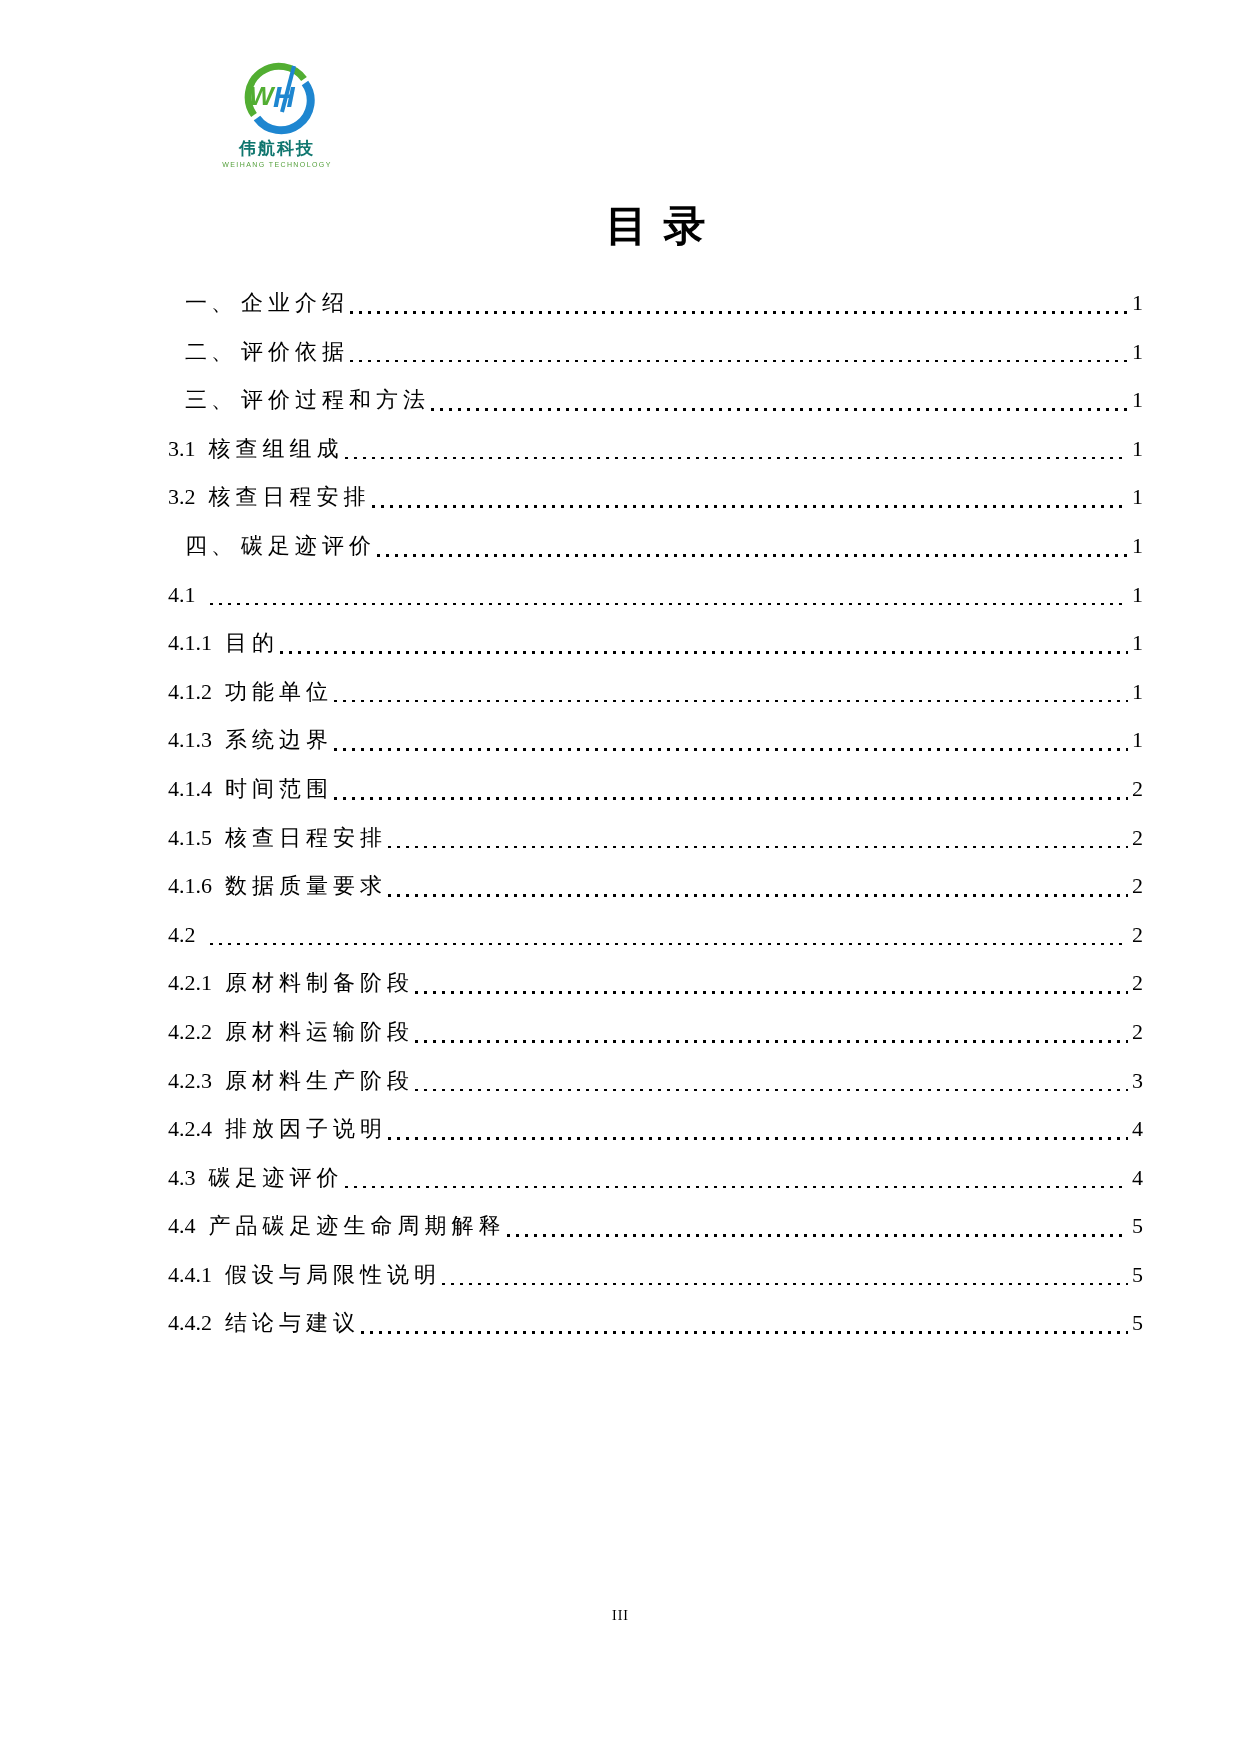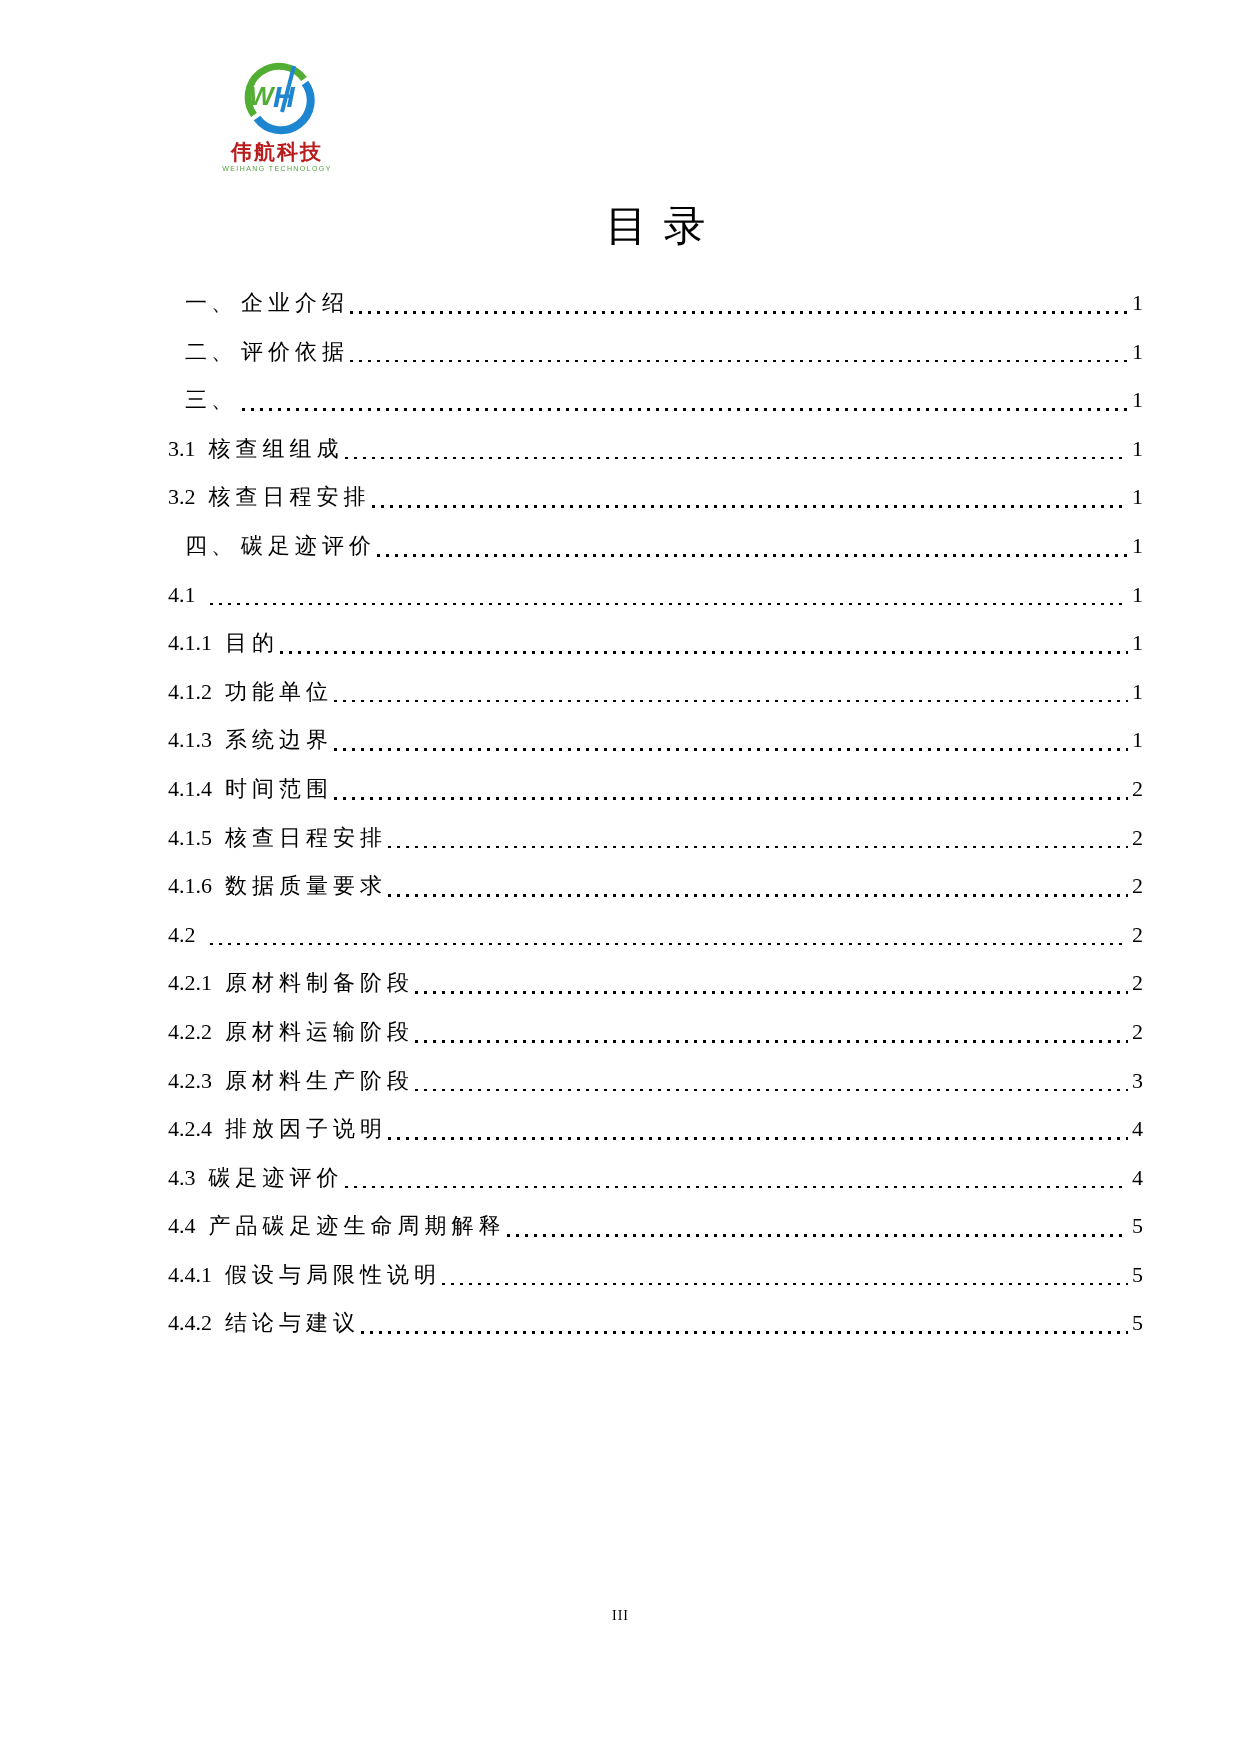--- a/index.html
+++ b/index.html
@@ -14,34 +14,34 @@
   }
 
   
   .logo{
     position:absolute;left:222px;top:52px;width:110px;
     text-align:center;
   }
   .logo svg{display:block;margin:0 auto;}
   .logo-zh{
     font-family:"Liberation Sans","DejaVu Sans",sans-serif;
-    font-weight:bold;font-size:21px;letter-spacing:2px;
-    color:#b91c1c;line-height:1.1;white-space:nowrap;
+    font-weight:bold;font-size:17px;letter-spacing:2px;
+    color:#0f766e;line-height:1.1;white-space:nowrap;
   }
   .logo-en{
     font-family:"Liberation Sans","DejaVu Sans",sans-serif;
     font-size:7px;letter-spacing:1.4px;color:#55a03c;
     margin-top:2px;white-space:nowrap;
   }
 
   
   .toc-title{
     position:absolute;top:198px;left:168px;width:975px;
     text-align:center;
-    font-size:42px;font-weight:normal;
+    font-size:42px;font-weight:bold;
     letter-spacing:16px;padding-left:16px;box-sizing:border-box;
     color:#000;
   }
 
   
   .toc-list{
     position:absolute;top:279px;left:168px;right:98px;
   }
   .toc-row{
     display:flex;align-items:baseline;
@@ -107,20 +107,21 @@
 
       <div class="toc-row h1">
         <span class="num">二、</span>
         <span class="label">评价依据</span>
         <span class="dots"></span>
         <span class="pageno">1</span>
       </div>
 
       <div class="toc-row h1">
         <span class="num">三、</span>
+        <span class="label">评价过程和方法</span>
         <span class="dots"></span>
         <span class="pageno">1</span>
       </div>
 
       <div class="toc-row h2">
         <span class="num">3.1</span>
         <span class="label">核查组组成</span>
         <span class="dots"></span>
         <span class="pageno">1</span>
       </div>

